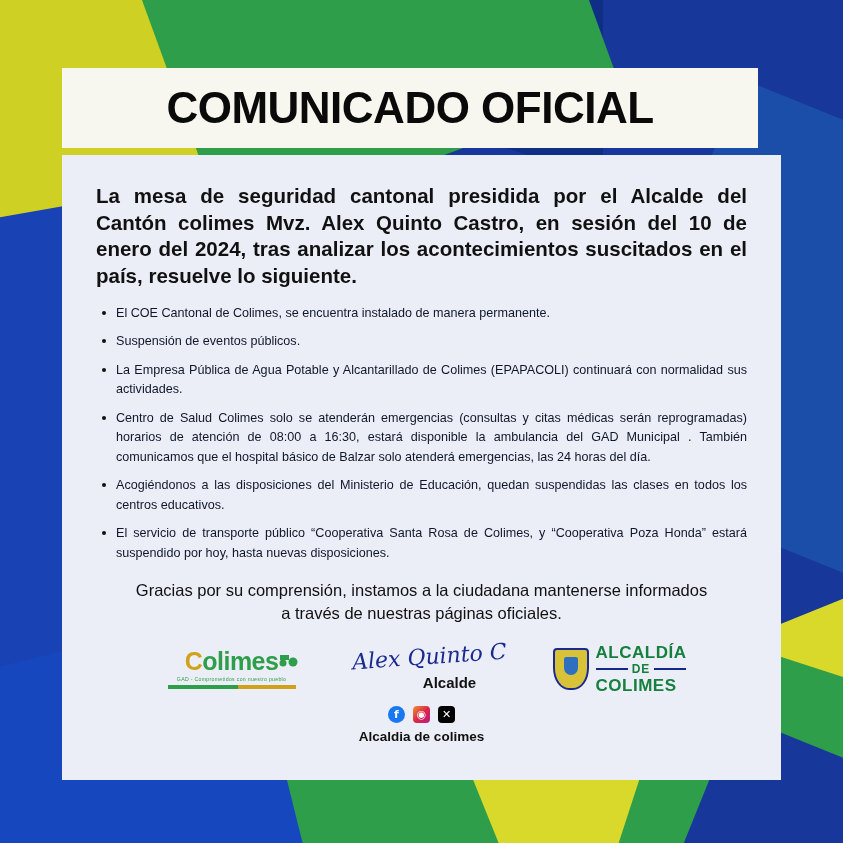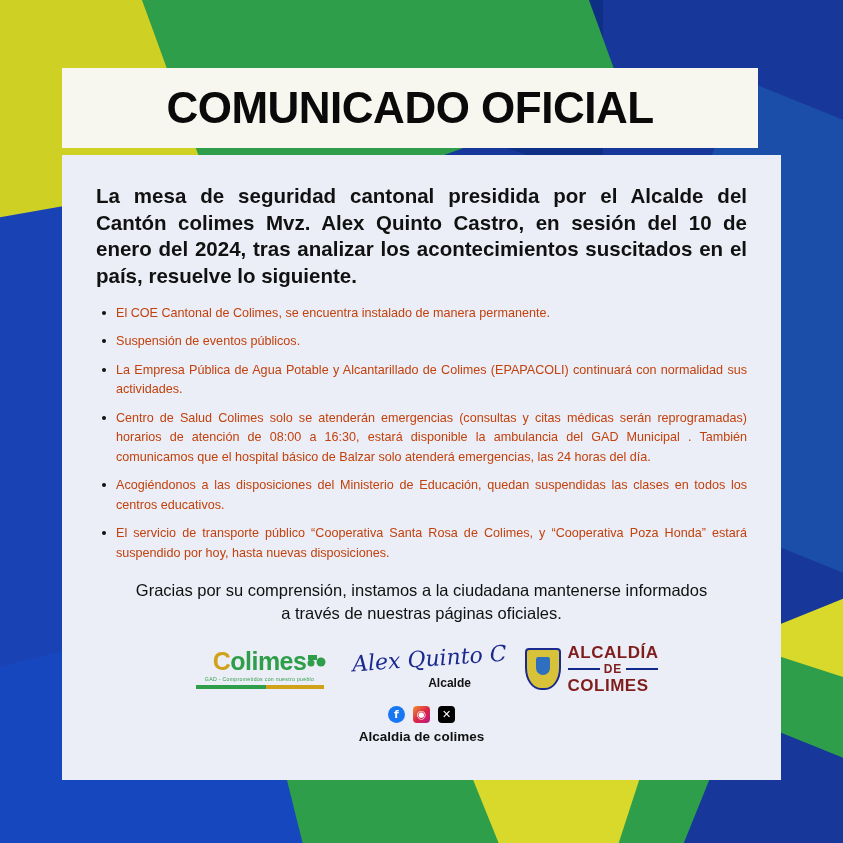--- a/index.html
+++ b/index.html
@@ -132,21 +132,21 @@
     list-style: none;
     margin: 0;
     padding: 0;
   }
   ul.items li {
     position: relative;
     padding-left: 20px;
     margin-bottom: 9px;
     font-size: 12.6px;
     line-height: 1.55;
-    color: #c2410c;
+    color: #0f172a;
     text-align: justify;
   }
   ul.items li:before {
     content: "";
     position: absolute;
     left: 6px; top: 7px;
     width: 4px; height: 4px;
     background: #111;
     border-radius: 50%;
   }
@@ -158,21 +158,21 @@
     line-height: 1.35;
     color: #111;
   }
 
   
   .logos {
     margin-top: 20px;
     display: flex;
     align-items: center;
     justify-content: center;
-    gap: 10px;
+    gap: 38px;
   }
   .logo-colimes {
     display: flex;
     flex-direction: column;
     align-items: center;
     width: 150px;
   }
   .colimes-word {
     font-size: 25px;
     font-weight: bold;
@@ -207,21 +207,21 @@
   }
   .signature {
     font-family: "DejaVu Serif", serif;
     font-style: italic;
     font-size: 22px;
     color: #1b2a8f;
     transform: rotate(-4deg);
     line-height: 1;
   }
   .sig-role {
-    font-size: 12px;
+    font-size: 15px;
     color: #111;
     font-weight: bold;
     margin-top: 6px;
     margin-left: 40px;
   }
 
   .logo-alcaldia {
     display: flex;
     align-items: center;
     gap: 7px;
@@ -237,21 +237,21 @@
     content: "";
     position: absolute;
     left: 50%; top: 7px;
     transform: translateX(-50%);
     width: 14px; height: 18px;
     background: #2e6fbf;
     border-radius: 3px 3px 9px 9px;
   }
   .alcaldia-text {
     line-height: 1;
-    color: #7f1d1d;
+    color: #15803d;
   }
   .alc-l1 { font-size: 17px; font-weight: bold; letter-spacing: .5px; }
   .alc-l2 {
     font-size: 12px; font-weight: bold; letter-spacing: 1px;
     display: flex; align-items: center; gap: 4px; margin: 2px 0;
   }
   .alc-l2 .rule { flex: 1; height: 2px; background: #132a8c; }
   .alc-l3 { font-size: 17px; font-weight: bold; letter-spacing: .5px; }
 
   

